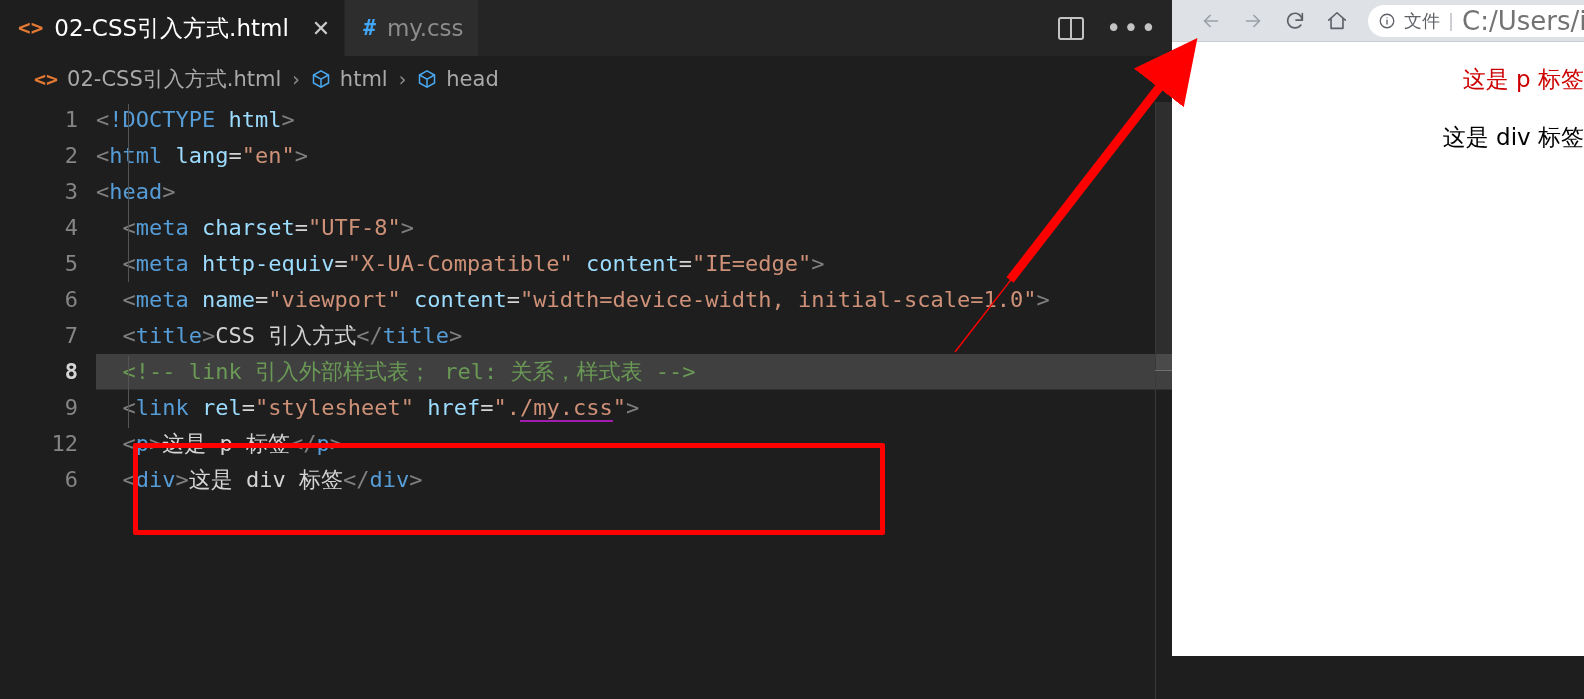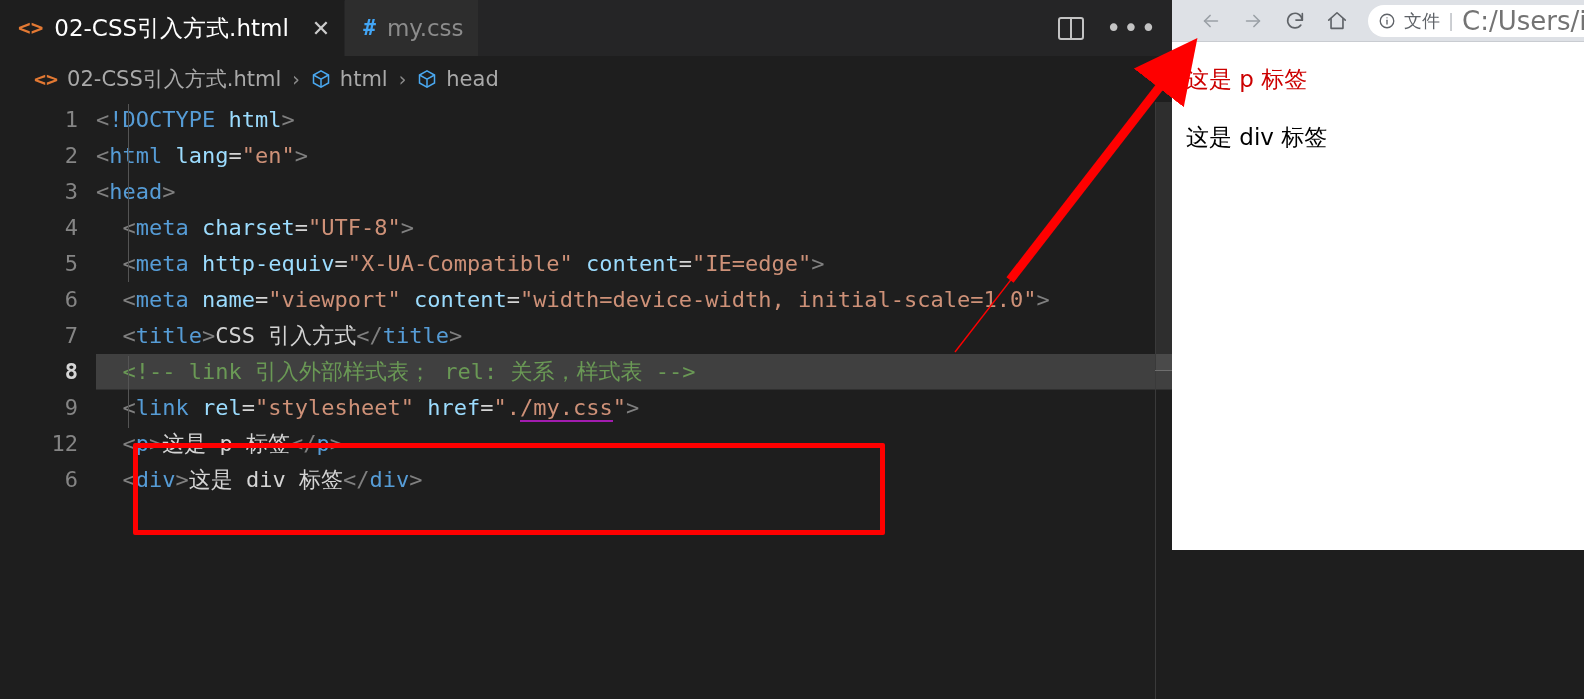--- a/index.html
+++ b/index.html
@@ -173,23 +173,24 @@
     background: rgba(121,121,121,0.18);
   }
   #h-divider {
     position: absolute; left: 1155px; right: 0; top: 268px;
     height: 1px; background: #6e6e6e;
   }
 
   
   #browser {
     position: absolute; left: 1172px; top: 0;
-    width: 412px; height: 550px;
+    width: 412px; height: 656px;
     background: #ffffff;
     overflow: hidden;
+    text-align: right;
   }
   #browser-toolbar {
     height: 42px;
     background: #dee1e6;
     display: flex; align-items: center;
     padding-left: 18px;
     gap: 0;
     border-bottom: 1px solid #c9ccd1;
   }
   .nav-btn {

